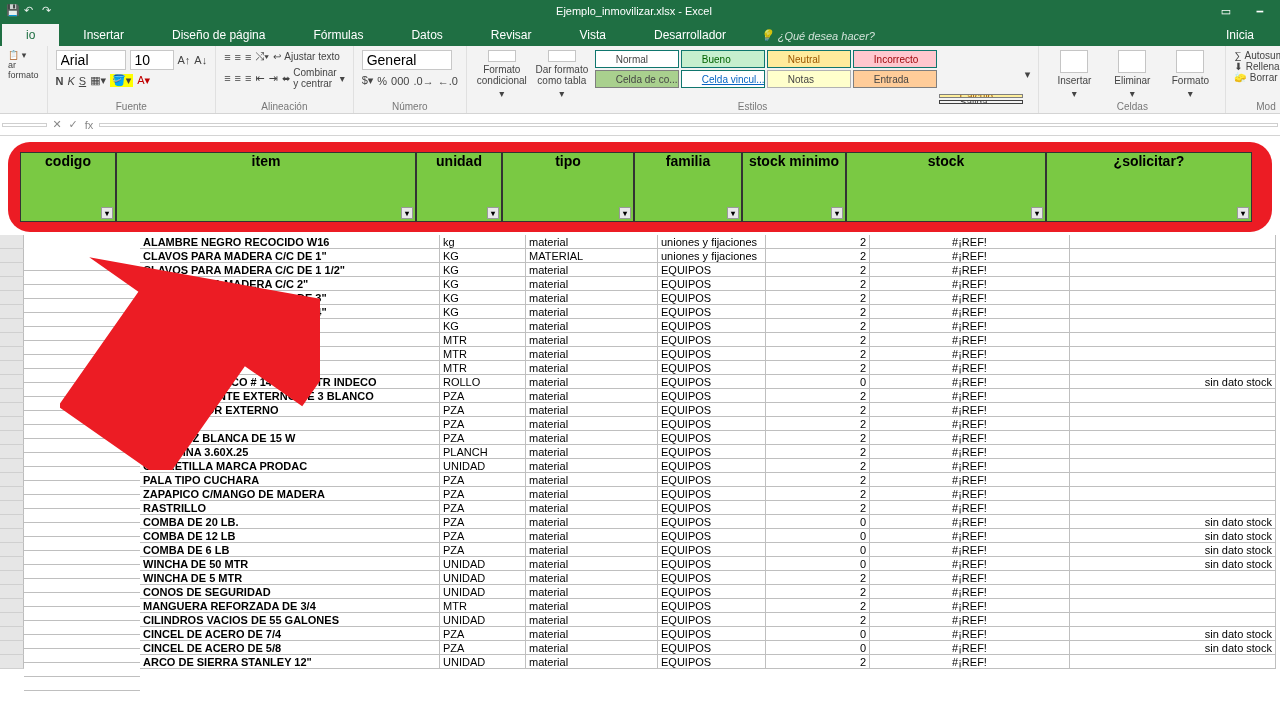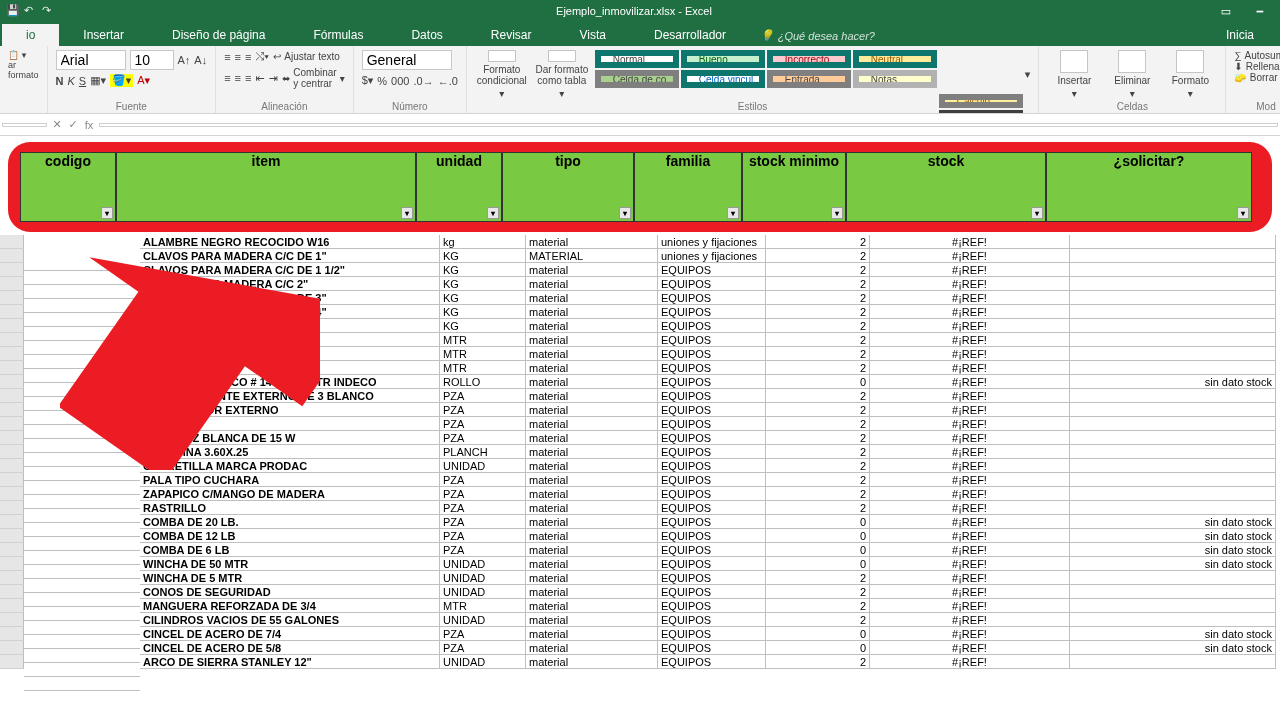--- a/index.html
+++ b/index.html
@@ -23,21 +23,21 @@
   
   .ribbon{ background:#f3f3f3; border-bottom:1px solid #d4d4d4; height:68px; display:flex; font-size:11px; color:#444; overflow:hidden;}
   .grp{ border-right:1px solid #e0e0e0; padding:4px 8px 14px; position:relative; display:flex; flex-direction:column; height:100%; }
   .grp .cap{ position:absolute; bottom:1px; left:0; right:0; text-align:center; font-size:10px; color:#777;}
   .row{ display:flex; gap:4px; align-items:center; }
   .btn, select, .sel{ background:#fff; border:1px solid #c8c8c8; font-size:14px; padding:1px 4px; }
   .bigbtn{ display:flex; flex-direction:column; align-items:center; gap:2px; font-size:10px; width:54px; text-align:center;}
   .bigbtn .ic{ width:28px; height:28px; background:#fff; border:1px solid #c5c5c5;}
   .styles{ display:flex; gap:2px; }
   .stylecol{ display:flex; flex-direction:column; gap:2px;}
-  .stylecell{ width:84px; height:18px; border:6px solid #0f766e; font-size:10px; padding:1px 12px; display:flex; align-items:center; overflow:hidden; white-space:nowrap;}
+  .stylecell{ width:84px; height:18px; border:1px solid #0f766e; font-size:10px; padding:1px 20px; display:flex; align-items:center; overflow:hidden; white-space:nowrap;}
   .st-normal{ background:#fff;}
   .st-bueno{ background:#c6efce; color:#006100;}
   .st-incor{ background:#ffc7ce; color:#9c0006;}
   .st-neutral{ background:#ffeb9c; color:#9c5700;}
   .st-calc{ background:#ffef9c; color:#9c5700; border-color:#7f7f7f;margin-top:44px;}
   .st-celco{ background:#a9d08e; border-color:#7f7f7f;}
   .st-celvi{ background:#fff; color:#0563c1; text-decoration:underline;}
   .st-entr{ background:#ffcc99; border-color:#7f7f7f;}
   .st-notas{ background:#ffffcc; border-color:#b2b2b2;}
   .st-salida{ background:#f2f2f2; border-color:#3f3f3f;}
@@ -167,26 +167,26 @@
     <div class="styles">
       <div class="stylecol">
         <div class="stylecell st-normal">Normal</div>
         <div class="stylecell st-celco">Celda de co...</div>
       </div>
       <div class="stylecol">
         <div class="stylecell st-bueno">Bueno</div>
         <div class="stylecell st-celvi">Celda vincul...</div>
       </div>
       <div class="stylecol">
+        <div class="stylecell st-neutral">Neutral</div>
+        <div class="stylecell st-notas">Notas</div>
+      </div>
+      <div class="stylecol">
         <div class="stylecell st-incor">Incorrecto</div>
         <div class="stylecell st-entr">Entrada</div>
-      </div>
-      <div class="stylecol">
-        <div class="stylecell st-neutral">Neutral</div>
-        <div class="stylecell st-notas">Notas</div>
       </div>
       <div class="stylecol">
         <div class="stylecell st-calc">Cálculo</div>
         <div class="stylecell st-salida">Salida</div>
       </div>
       <div class="stylecol" style="justify-content:center">
           <span>▾</span>
         </div>
     </div>
     <div class="cap">Estilos</div>

